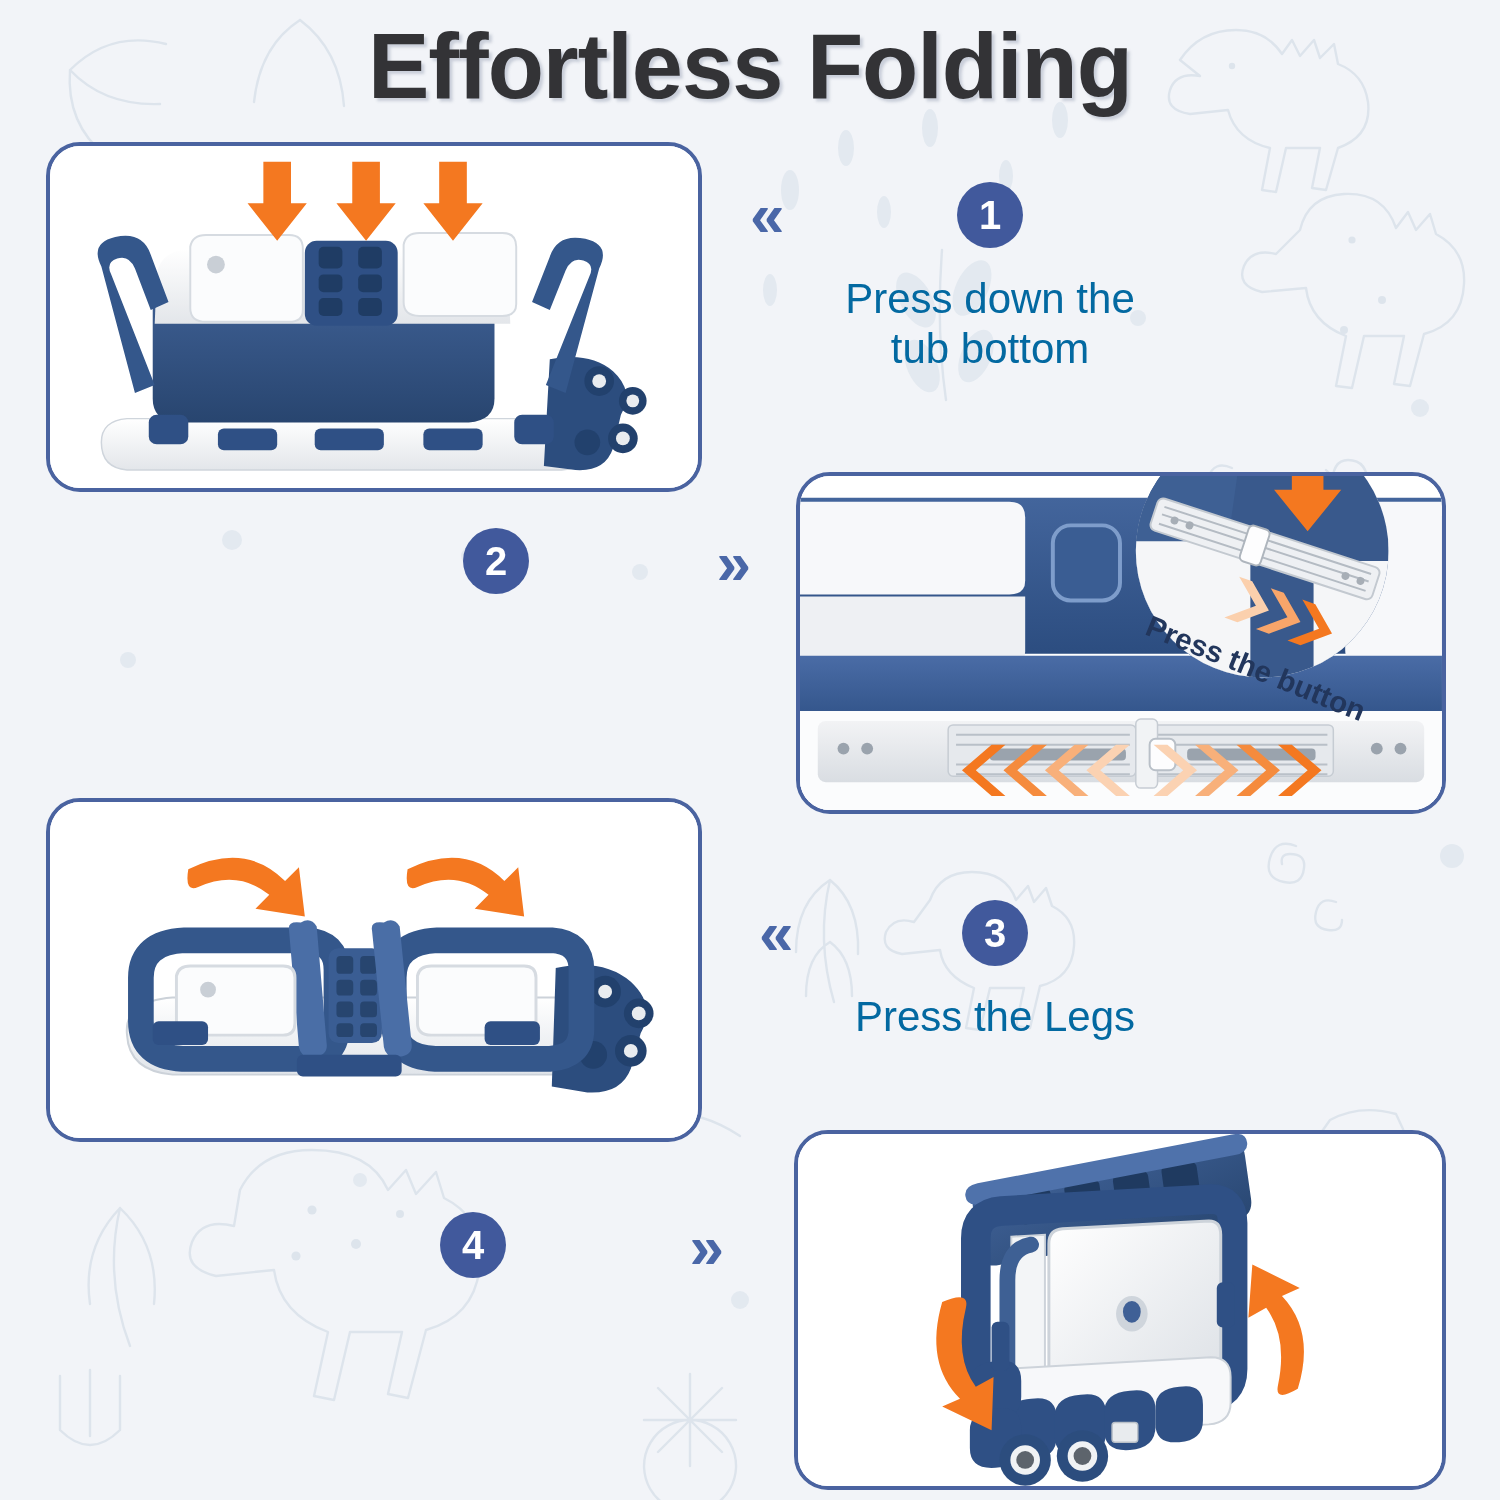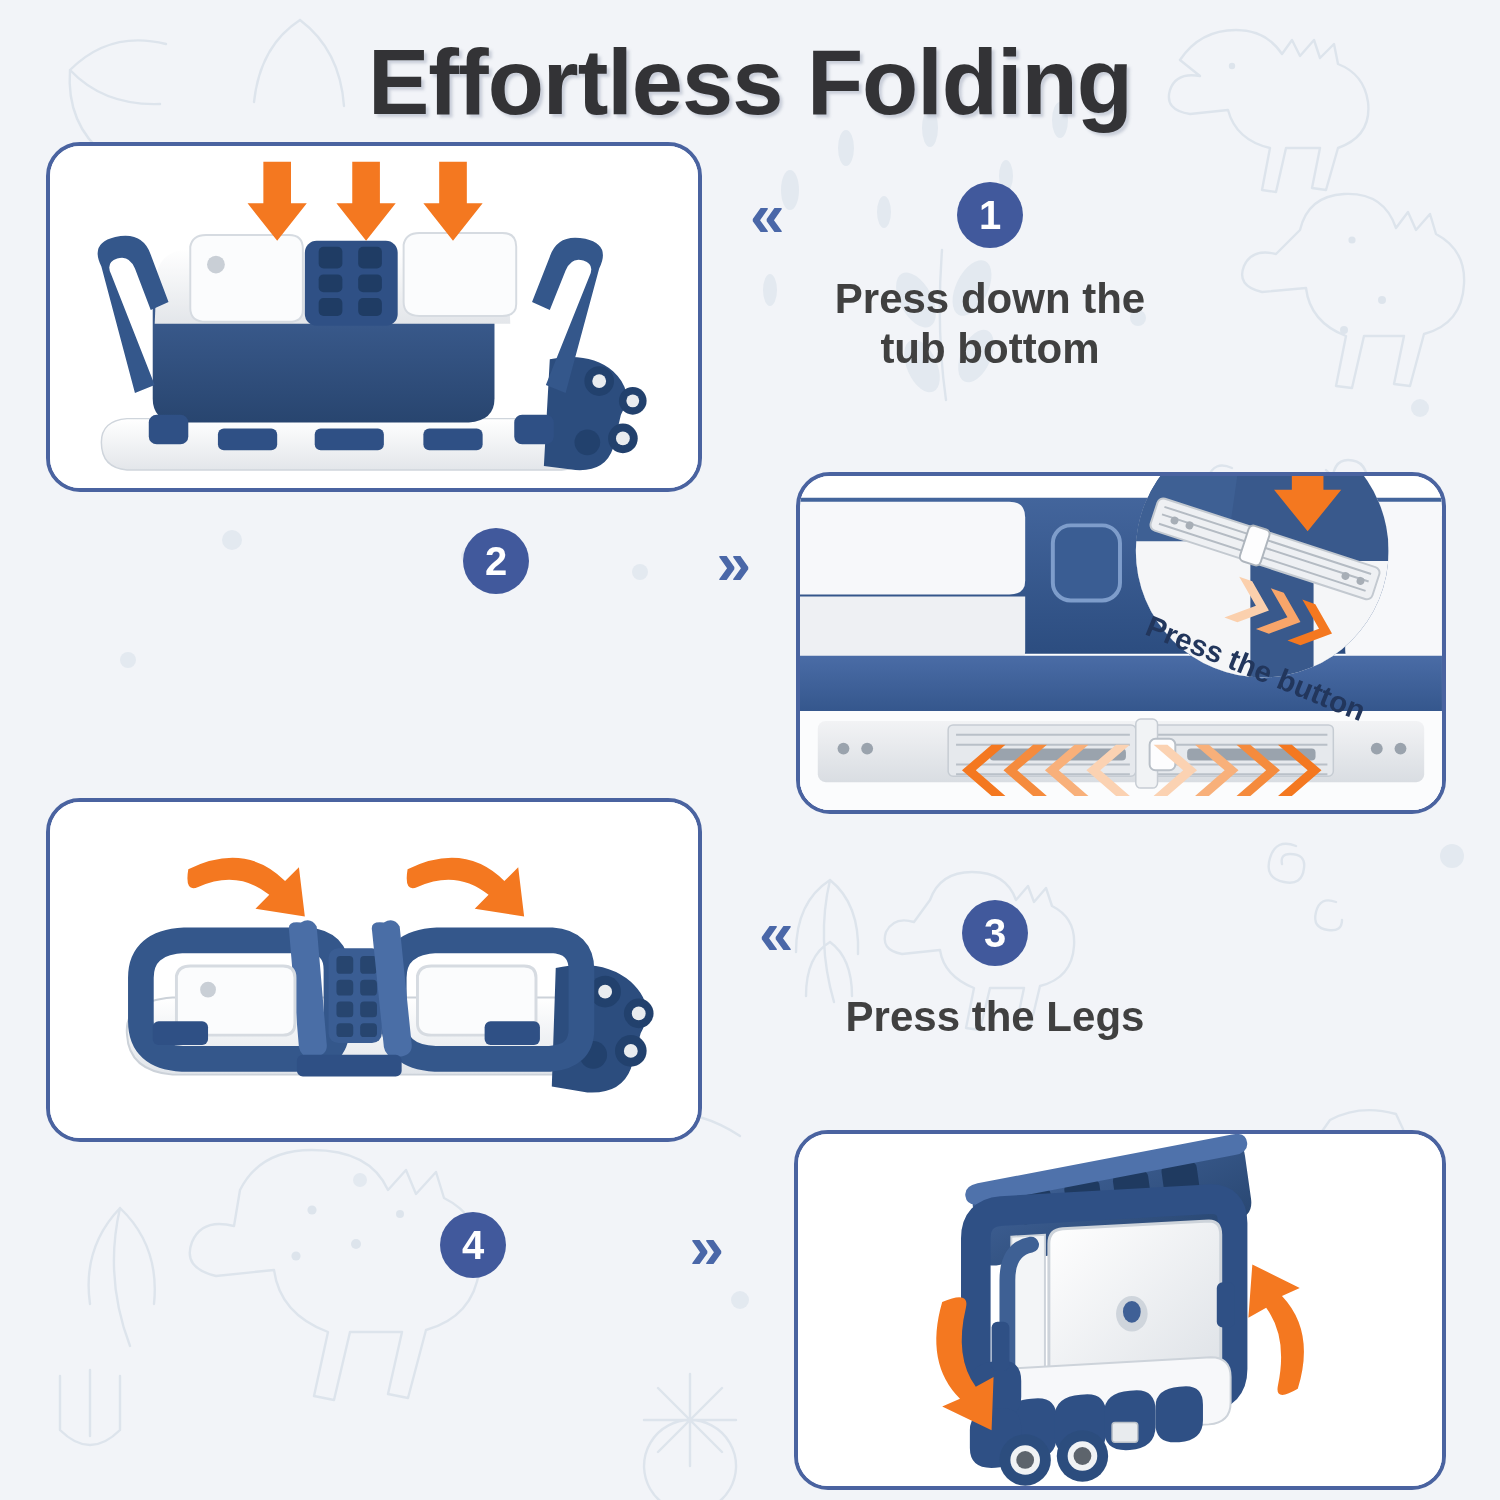--- a/index.html
+++ b/index.html
@@ -32,21 +32,20 @@
     top: 14px;
     left: 0;
     width: 1500px;
     text-align: center;
     font-size: 92px;
     font-weight: bold;
     letter-spacing: -1px;
     color: #333336;
     text-shadow: 3px 3px 3px rgba(150,160,180,0.45);
     z-index: 5;
-    margin-top: 16px;
   }
 
   
   .photo-panel {
     position: absolute;
     background: #ffffff;
     border: 4px solid #4a63a0;
     border-radius: 34px;
     overflow: hidden;
     z-index: 3;
@@ -68,23 +67,23 @@
     color: #ffffff;
     font-size: 40px;
     font-weight: bold;
     display: flex;
     align-items: center;
     justify-content: center;
     line-height: 1;
   }
 
   .step-text {
-    color: #404040;
+    color: #0369a1;
     font-size: 40px;
-    font-weight: bold;
+    font-weight: normal;
     line-height: 1.18;
     text-align: center;
     white-space: pre-line;
   }
 
   .chev {
     color: #4a67a8;
     font-size: 62px;
     font-weight: bold;
     line-height: 1;

